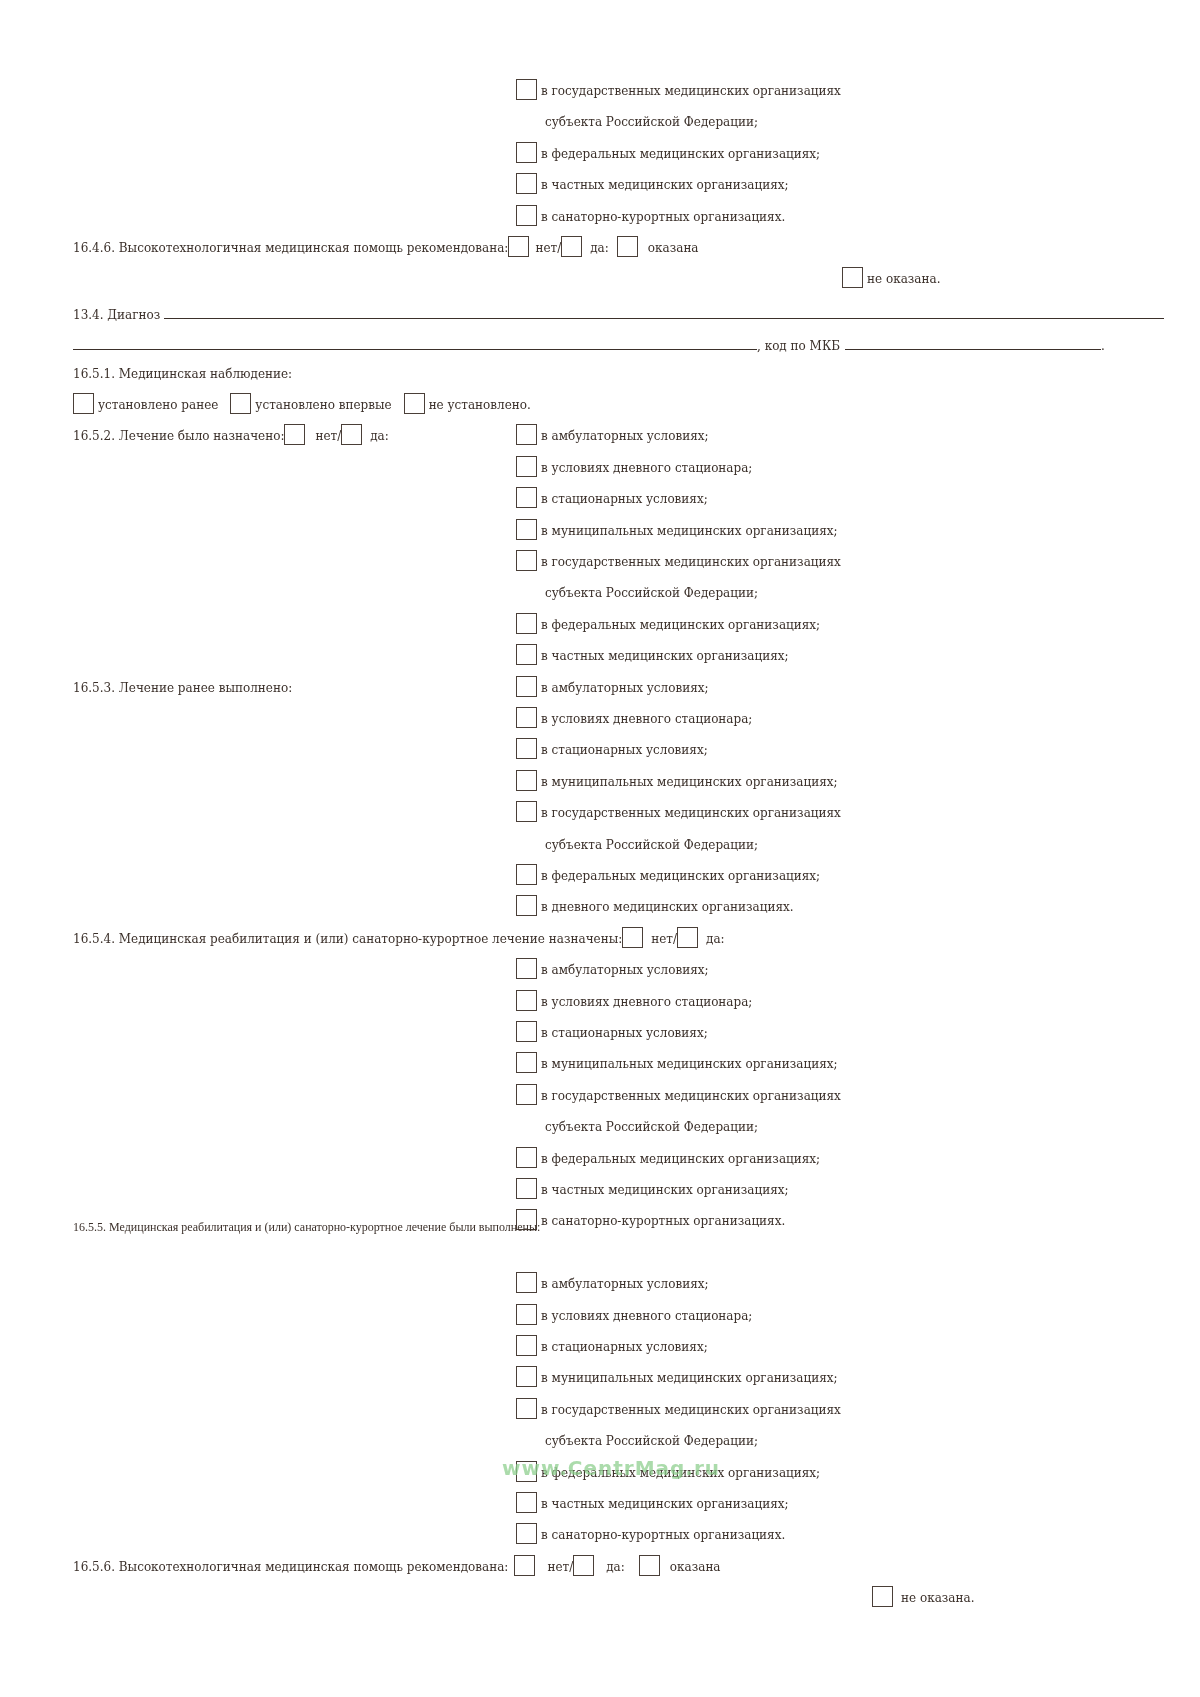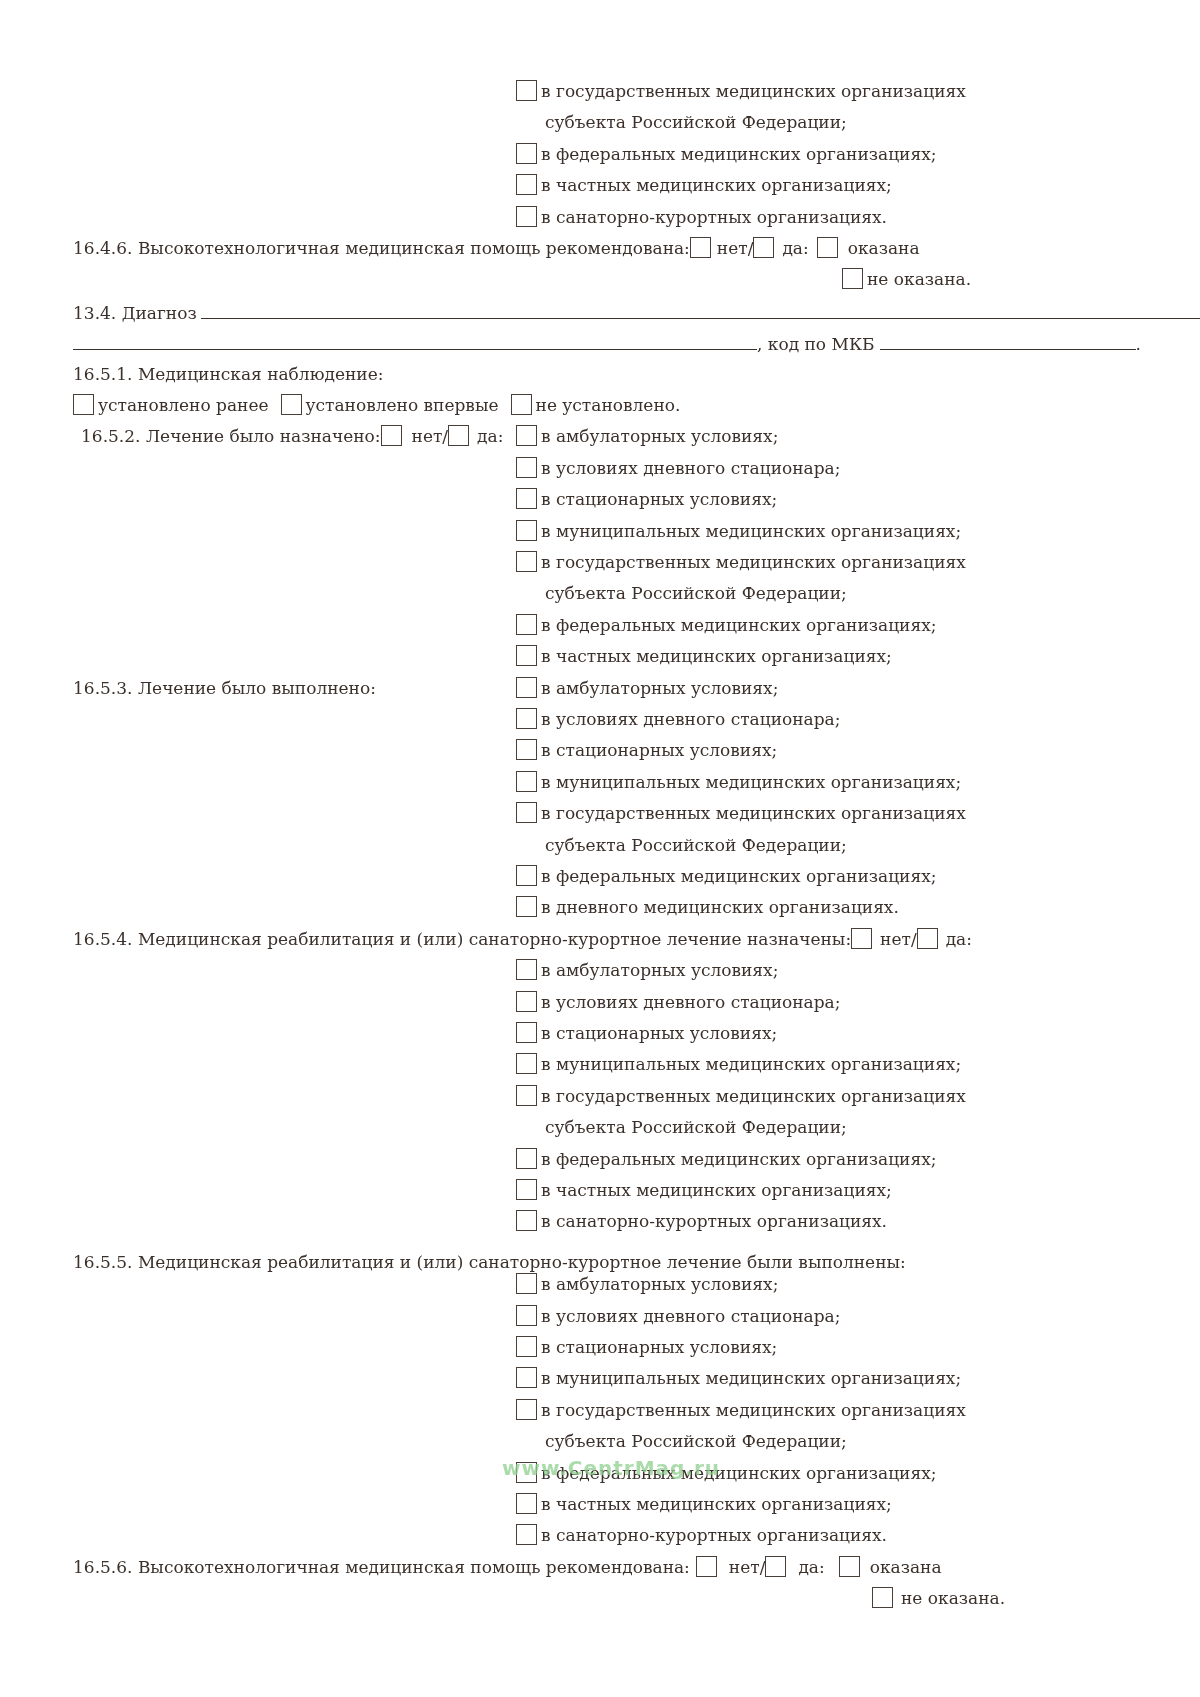--- a/index.html
+++ b/index.html
@@ -1,18 +1,18 @@
 <!DOCTYPE html>
 <html><head>
 <meta charset="utf-8">
 <style>
   html, body { margin:0; padding:0; background:#ffffff; }
   body { width:1200px; height:1697px; position:relative; overflow:hidden;
          font-family:"DejaVu Serif", "Liberation Serif", serif; color:#3b302a; }
-  .row { position:absolute; height:31px; line-height:31px; font-size:17px; white-space:nowrap; }
+  .row { position:absolute; height:31px; line-height:31px; font-size:12px; white-space:nowrap; }
   .cb { display:inline-block; width:21px; height:21px; border:1.6px solid #4a3f38; box-sizing:border-box;
         vertical-align:middle; margin-top:-4px; background:#fff; cursor:pointer; }
   .lbl { display:inline-block; margin-left:4px; }
   .uline { display:inline-block; border-bottom:1.2px solid #3b302a; height:22px; vertical-align:baseline; }
   .watermark { position:absolute; left:502px; top:1456px; font-size:20px; color:#8fd08f; opacity:0.75;
                font-family:"DejaVu Sans", sans-serif; font-weight:bold; letter-spacing:1px; }
 </style>
 </head>
 <body>
 
@@ -21,49 +21,49 @@
     <div class="row" style="left: 545px; top: 107.4px;"><span>субъекта Российской Федерации;</span></div>
     <div class="row" style="left: 516px; top: 138.8px;"><span class="cb" role="checkbox"></span><span class="lbl">в федеральных медицинских организациях;</span></div>
     <div class="row" style="left: 516px; top: 170.2px;"><span class="cb" role="checkbox"></span><span class="lbl">в частных медицинских организациях;</span></div>
     <div class="row" style="left: 516px; top: 201.6px;"><span class="cb" role="checkbox"></span><span class="lbl">в санаторно-курортных организациях.</span></div>
     <div class="row" style="left: 73px; top: 233px;"><span>16.4.6. Высокотехнологичная медицинская помощь рекомендована:</span><span class="cb" role="checkbox"></span><span style="display: inline-block; width: 6px;"></span><span>нет/</span><span class="cb" role="checkbox"></span><span style="display: inline-block; width: 8px;"></span><span>да:</span><span style="display: inline-block; width: 8px;"></span><span class="cb" role="checkbox"></span><span style="display: inline-block; width: 10px;"></span><span>оказана</span></div>
     <div class="row" style="left: 842px; top: 264.4px;"><span class="cb" role="checkbox"></span><span class="lbl">не оказана.</span></div>
     <div class="row" style="left: 73px; top: 295.8px;"><span>13.4. Диагноз</span><span class="uline" style="width: 1000px; margin-left: 4px;"></span></div>
     <div class="row" style="left: 73px; top: 327.2px;"><span class="uline" style="width: 684px;"></span><span>, код по МКБ</span><span style="display: inline-block; width: 5px;"></span><span class="uline" style="width: 256px;"></span><span>.</span></div>
     <div class="row" style="left: 73px; top: 358.6px;"><span>16.5.1. Медицинская наблюдение:</span></div>
     <div class="row" style="left: 73px; top: 390px;"><span class="cb" role="checkbox"></span><span class="lbl">установлено ранее</span><span style="display: inline-block; width: 12px;"></span><span class="cb" role="checkbox"></span><span class="lbl">установлено впервые</span><span style="display: inline-block; width: 12px;"></span><span class="cb" role="checkbox"></span><span class="lbl">не установлено.</span></div>
-    <div class="row" style="left: 73px; top: 421.4px; margin-left: 8px;"><span>16.5.2. Лечение было назначено:</span><span class="cb" role="checkbox"></span><span style="display: inline-block; width: 10px;"></span><span>нет/</span><span class="cb" role="checkbox"></span><span style="display: inline-block; width: 8px;"></span><span>да:</span></div>
+    <div class="row" style="left: 73px; top: 421.4px;"><span>16.5.2. Лечение было назначено:</span><span class="cb" role="checkbox"></span><span style="display: inline-block; width: 10px;"></span><span>нет/</span><span class="cb" role="checkbox"></span><span style="display: inline-block; width: 8px;"></span><span>да:</span></div>
     <div class="row" style="left: 516px; top: 421.4px;"><span class="cb" role="checkbox"></span><span class="lbl">в амбулаторных  условиях;</span></div>
     <div class="row" style="left: 516px; top: 452.8px;"><span class="cb" role="checkbox"></span><span class="lbl">в условиях дневного стационара;</span></div>
     <div class="row" style="left: 516px; top: 484.2px;"><span class="cb" role="checkbox"></span><span class="lbl">в стационарных  условиях;</span></div>
     <div class="row" style="left: 516px; top: 515.6px;"><span class="cb" role="checkbox"></span><span class="lbl">в муниципальных  медицинских организациях;</span></div>
     <div class="row" style="left: 516px; top: 547px;"><span class="cb" role="checkbox"></span><span class="lbl">в государственных медицинских организациях</span></div>
     <div class="row" style="left: 545px; top: 578.4px;"><span>субъекта Российской Федерации;</span></div>
     <div class="row" style="left: 516px; top: 609.8px;"><span class="cb" role="checkbox"></span><span class="lbl">в федеральных медицинских организациях;</span></div>
     <div class="row" style="left: 516px; top: 641.2px;"><span class="cb" role="checkbox"></span><span class="lbl">в частных медицинских организациях;</span></div>
-    <div class="row" style="left: 73px; top: 672.6px;"><span>16.5.3. Лечение было выполнено:</span></div>
+    <div class="row" style="left: 73px; top: 672.6px;"><span>16.5.3. Лечение ранее выполнено:</span></div>
     <div class="row" style="left: 516px; top: 672.6px;"><span class="cb" role="checkbox"></span><span class="lbl">в амбулаторных  условиях;</span></div>
     <div class="row" style="left: 516px; top: 704px;"><span class="cb" role="checkbox"></span><span class="lbl">в условиях дневного стационара;</span></div>
     <div class="row" style="left: 516px; top: 735.4px;"><span class="cb" role="checkbox"></span><span class="lbl">в стационарных  условиях;</span></div>
     <div class="row" style="left: 516px; top: 766.8px;"><span class="cb" role="checkbox"></span><span class="lbl">в муниципальных  медицинских организациях;</span></div>
     <div class="row" style="left: 516px; top: 798.2px;"><span class="cb" role="checkbox"></span><span class="lbl">в государственных медицинских организациях</span></div>
     <div class="row" style="left: 545px; top: 829.6px;"><span>субъекта Российской Федерации;</span></div>
     <div class="row" style="left: 516px; top: 861px;"><span class="cb" role="checkbox"></span><span class="lbl">в федеральных медицинских организациях;</span></div>
     <div class="row" style="left: 516px; top: 892.4px;"><span class="cb" role="checkbox"></span><span class="lbl">в дневного медицинских организациях.</span></div>
     <div class="row" style="left: 73px; top: 923.8px;"><span>16.5.4.  Медицинская  реабилитация  и  (или)  санаторно-курортное  лечение назначены:</span><span class="cb" role="checkbox"></span><span style="display: inline-block; width: 8px;"></span><span>нет/</span><span class="cb" role="checkbox"></span><span style="display: inline-block; width: 8px;"></span><span>да:</span></div>
     <div class="row" style="left: 516px; top: 955.2px;"><span class="cb" role="checkbox"></span><span class="lbl"> в амбулаторных  условиях;</span></div>
     <div class="row" style="left: 516px; top: 986.6px;"><span class="cb" role="checkbox"></span><span class="lbl">в условиях дневного стационара;</span></div>
     <div class="row" style="left: 516px; top: 1018px;"><span class="cb" role="checkbox"></span><span class="lbl">в стационарных  условиях;</span></div>
     <div class="row" style="left: 516px; top: 1049.4px;"><span class="cb" role="checkbox"></span><span class="lbl">в муниципальных  медицинских организациях;</span></div>
     <div class="row" style="left: 516px; top: 1080.8px;"><span class="cb" role="checkbox"></span><span class="lbl">в государственных медицинских организациях</span></div>
     <div class="row" style="left: 545px; top: 1112.2px;"><span>субъекта Российской Федерации;</span></div>
     <div class="row" style="left: 516px; top: 1143.6px;"><span class="cb" role="checkbox"></span><span class="lbl">в федеральных медицинских организациях;</span></div>
     <div class="row" style="left: 516px; top: 1175px;"><span class="cb" role="checkbox"></span><span class="lbl">в частных медицинских организациях;</span></div>
     <div class="row" style="left: 516px; top: 1206.4px;"><span class="cb" role="checkbox"></span><span class="lbl">в санаторно-курортных организациях.</span></div>
-    <div class="row" style="left: 73px; top: 1247px;"><span>16.5.5.  Медицинская  реабилитация и (или) санаторно-курортное лечение были выполнены:</span></div>
+    <div class="row" style="left: 73px; top: 1212px; font-family: Liberation Serif, serif;"><span>16.5.5.  Медицинская  реабилитация и (или) санаторно-курортное лечение были выполнены:</span></div>
     <div class="row" style="left: 516px; top: 1269.2px;"><span class="cb" role="checkbox"></span><span class="lbl"> в амбулаторных  условиях;</span></div>
     <div class="row" style="left: 516px; top: 1300.6px;"><span class="cb" role="checkbox"></span><span class="lbl">в условиях дневного стационара;</span></div>
     <div class="row" style="left: 516px; top: 1332px;"><span class="cb" role="checkbox"></span><span class="lbl">в стационарных  условиях;</span></div>
     <div class="row" style="left: 516px; top: 1363.4px;"><span class="cb" role="checkbox"></span><span class="lbl">в муниципальных  медицинских организациях;</span></div>
     <div class="row" style="left: 516px; top: 1394.8px;"><span class="cb" role="checkbox"></span><span class="lbl">в государственных медицинских организациях</span></div>
     <div class="row" style="left: 545px; top: 1426.2px;"><span>субъекта Российской Федерации;</span></div>
     <div class="row" style="left: 516px; top: 1457.6px;"><span class="cb" role="checkbox"></span><span class="lbl">в федеральных медицинских организациях;</span></div>
     <div class="row" style="left: 516px; top: 1489px;"><span class="cb" role="checkbox"></span><span class="lbl">в частных медицинских организациях;</span></div>
     <div class="row" style="left: 516px; top: 1520.4px;"><span class="cb" role="checkbox"></span><span class="lbl">в санаторно-курортных организациях.</span></div>
     <div class="row" style="left: 73px; top: 1551.8px;"><span>16.5.6. Высокотехнологичная медицинская помощь рекомендована:</span><span style="display: inline-block; width: 6px;"></span><span class="cb" role="checkbox"></span><span style="display: inline-block; width: 12px;"></span><span>нет/</span><span class="cb" role="checkbox"></span><span style="display: inline-block; width: 12px;"></span><span>да:</span><span style="display: inline-block; width: 14px;"></span><span class="cb" role="checkbox"></span><span style="display: inline-block; width: 10px;"></span><span>оказана</span></div>

